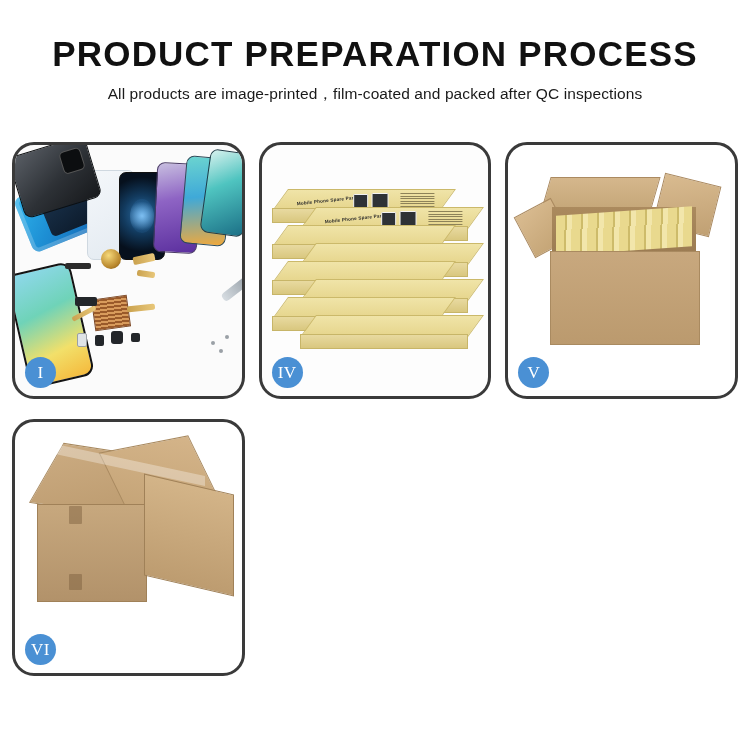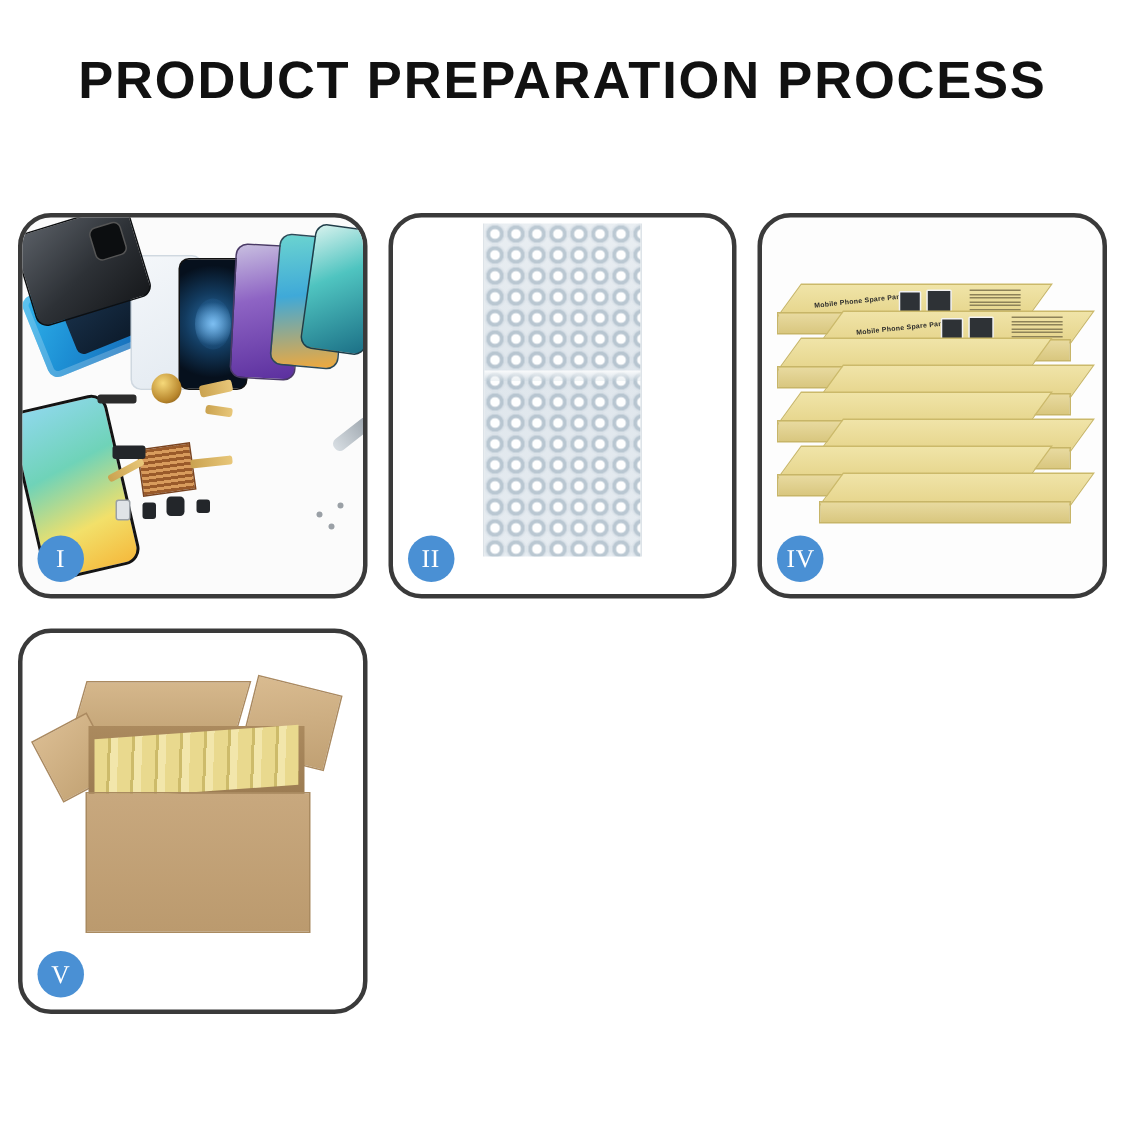--- a/index.html
+++ b/index.html
@@ -230,20 +230,21 @@
   .tape{position:absolute;background:rgba(255,255,255,.32);}
   .tab{position:absolute;background:rgba(120,92,58,.45);border-radius:1px;}
 </style>
 </head>
 <body>
 
 <div class="page">
 
   <div class="header">
     <div class="title">PRODUCT PREPARATION PROCESS</div>
+    <div class="subtitle">All products are image-printed，film-coated and packed after QC inspections</div>
   </div>
 
   <div class="grid">
 
     <div class="panel p1">
       <div class="stage">
         <div class="ph ph-blue"></div>
         <div class="ph ph-glass"></div>
         <div class="ph ph-dark"></div>
         <div class="ph ph-purple"></div>
@@ -264,26 +265,20 @@
         <div class="chip" style="left:80px;top:190px;width:9px;height:11px;"></div>
         <div class="chip" style="left:116px;top:188px;width:9px;height:9px;border-radius:2px;"></div>
         <div class="chip" style="left:62px;top:188px;width:8px;height:12px;background:#dfe3e6;border:1px solid #9aa0a6;"></div>
         <div class="screw" style="left:196px;top:196px;"></div>
         <div class="screw" style="left:204px;top:204px;"></div>
         <div class="screw" style="left:210px;top:190px;"></div>
       </div>
       <div class="badge">I</div>
     </div>
 
-    <div class="panel p2">
-      <div class="stage">
-        <div class="bw"></div>
-      </div>
-      <div class="badge">II</div>
-    </div>
 
 
     <div class="panel p4">
       <div class="stage">
         <div class="stack">
 
           <div class="sbox" style="left:2px;top:26px;">
             <div class="top">
               <div class="lbl" style="left:16px;top:8px;transform:skewX(36deg) rotate(-6deg);">Mobile Phone Spare Parts</div>
               <div class="scr" style="left:74px;top:4px;width:13px;height:15px;transform:skewX(36deg);"></div>
@@ -352,15 +347,27 @@
         <div class="flapB"></div>
         <div class="flapR"></div>
         <div class="flapL"></div>
         <div class="c5-open"></div>
         <div class="c5-fill"></div>
         <div class="c5-body"></div>
       </div>
       <div class="badge">V</div>
     </div>
 
+    <div class="panel p6">
+      <div class="stage">
+        <div class="c6-top"></div>
+        <div class="c6-top2"></div>
+        <div class="c6-left"></div>
+        <div class="c6-right"></div>
+        <div class="tape" style="left:40px;top:38px;width:150px;height:10px;transform:skewY(12deg);"></div>
+        <div class="tab" style="left:54px;top:84px;width:13px;height:18px;"></div>
+        <div class="tab" style="left:54px;top:152px;width:13px;height:16px;"></div>
+      </div>
+      <div class="badge">VI</div>
+    </div>
 
   </div>
 </div>
 
 </body></html>

